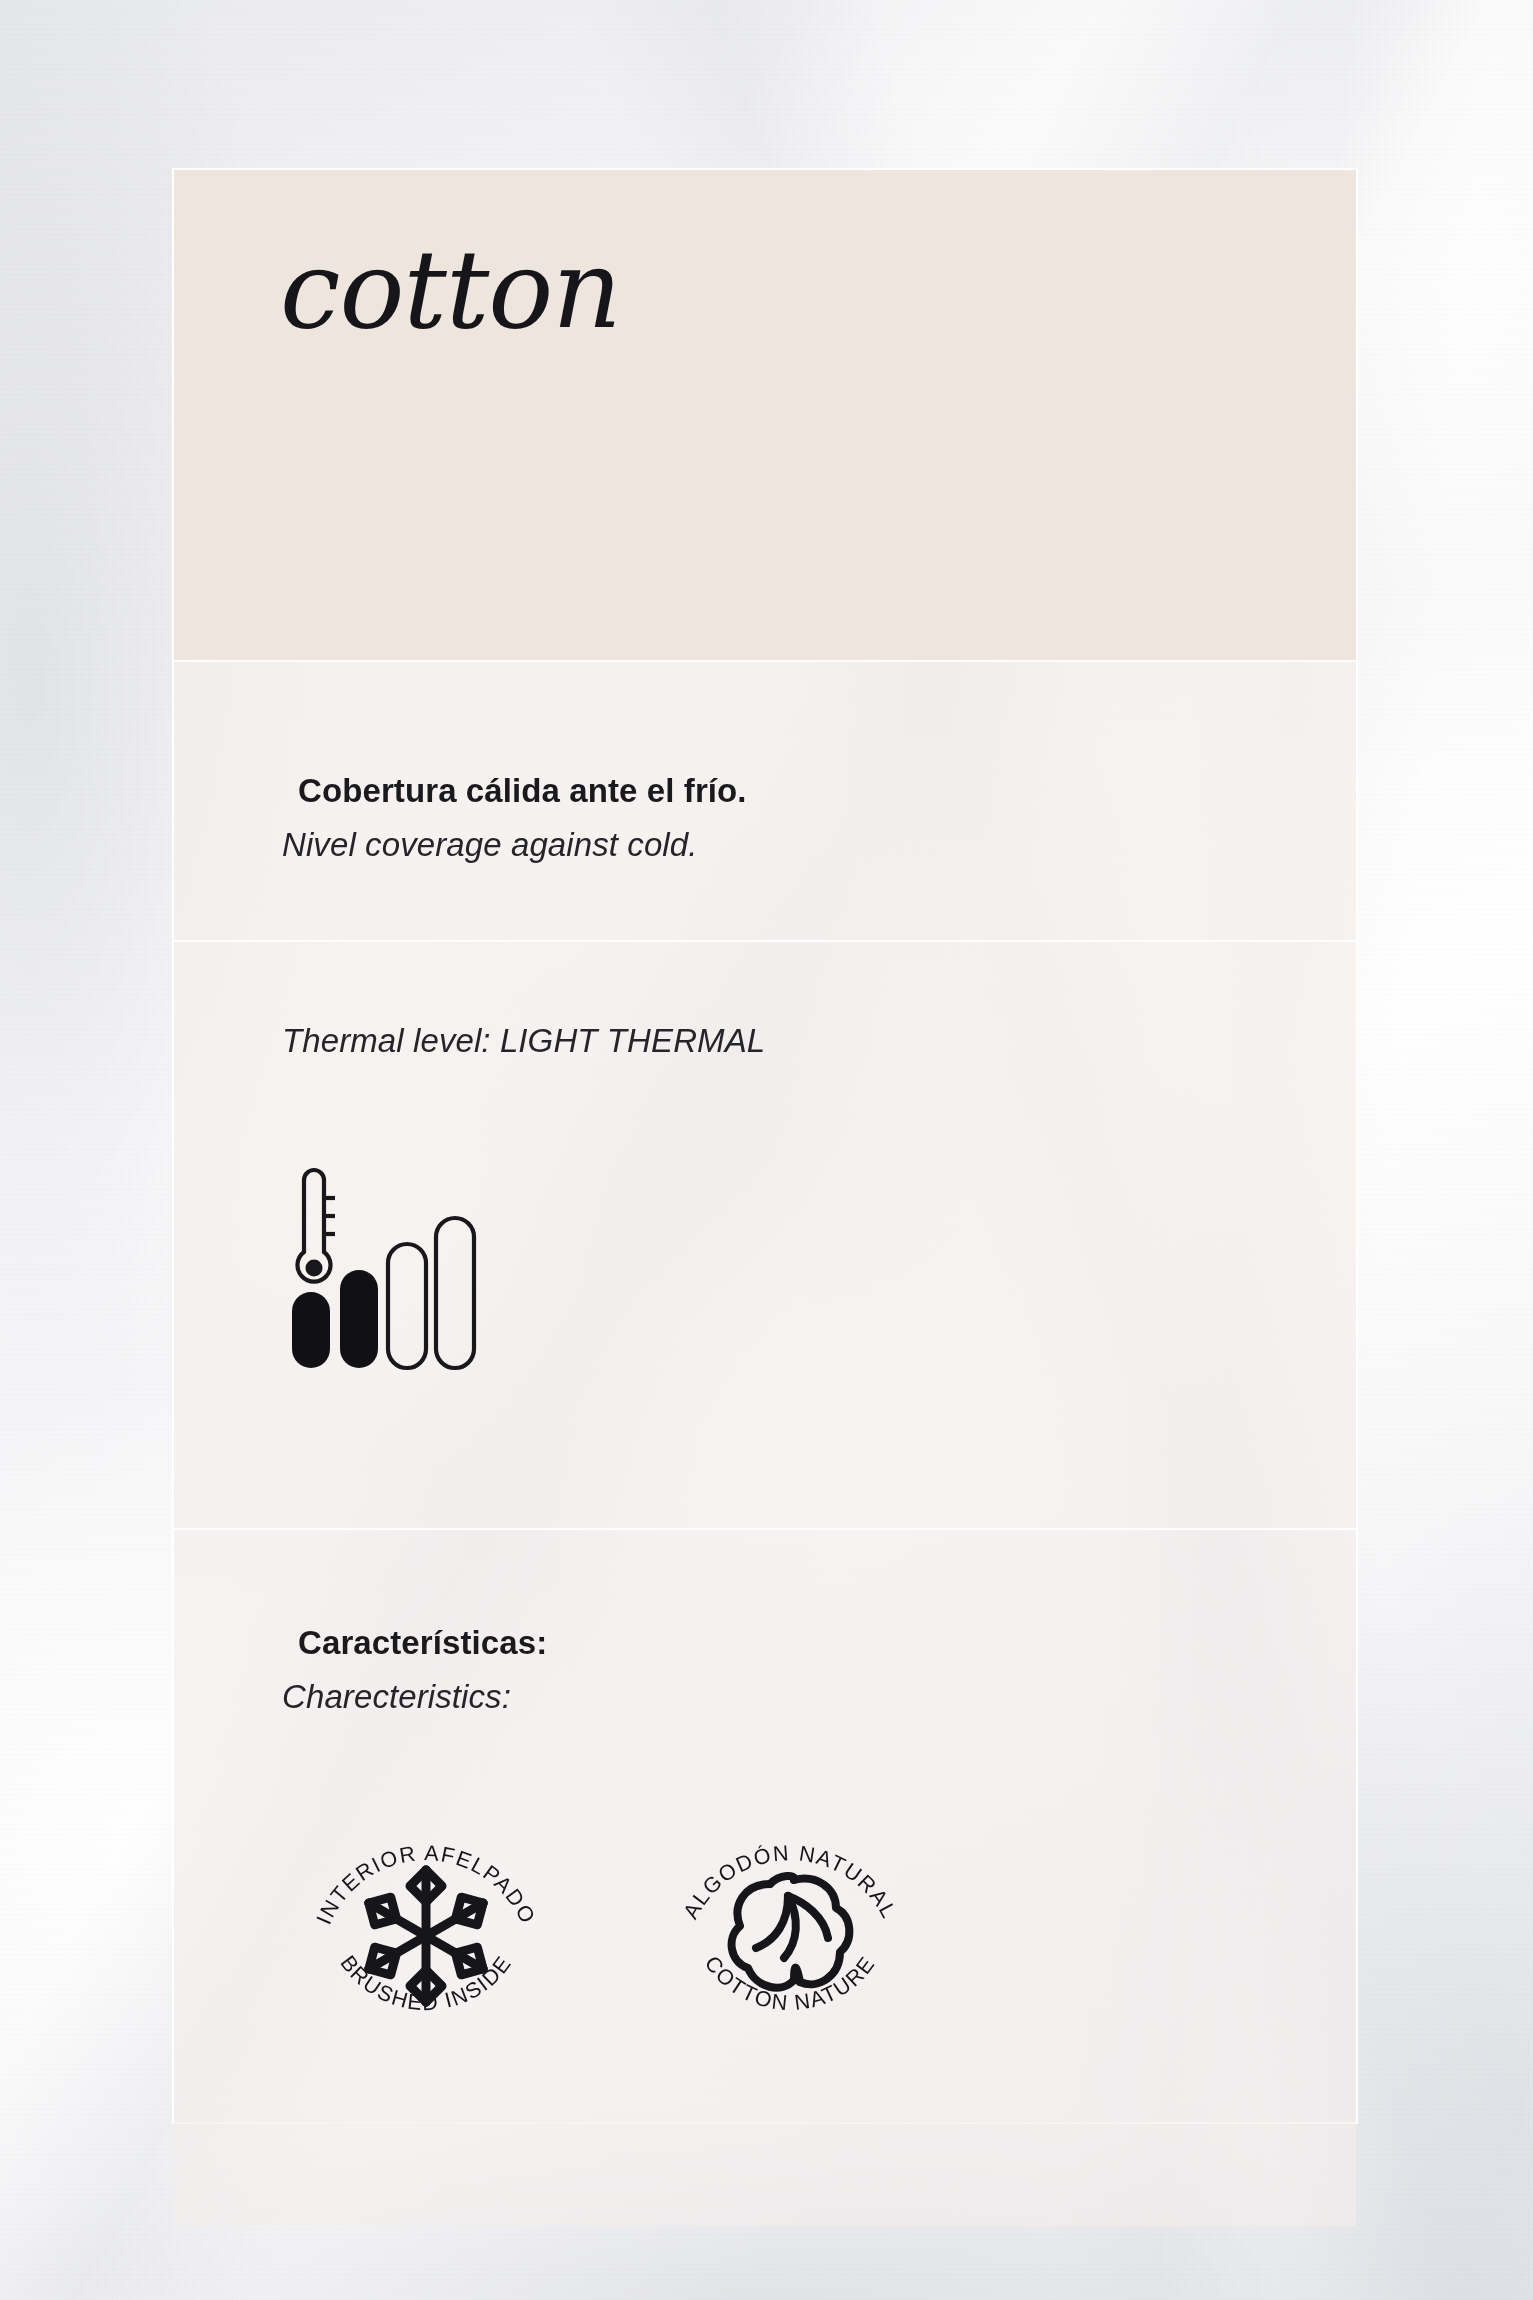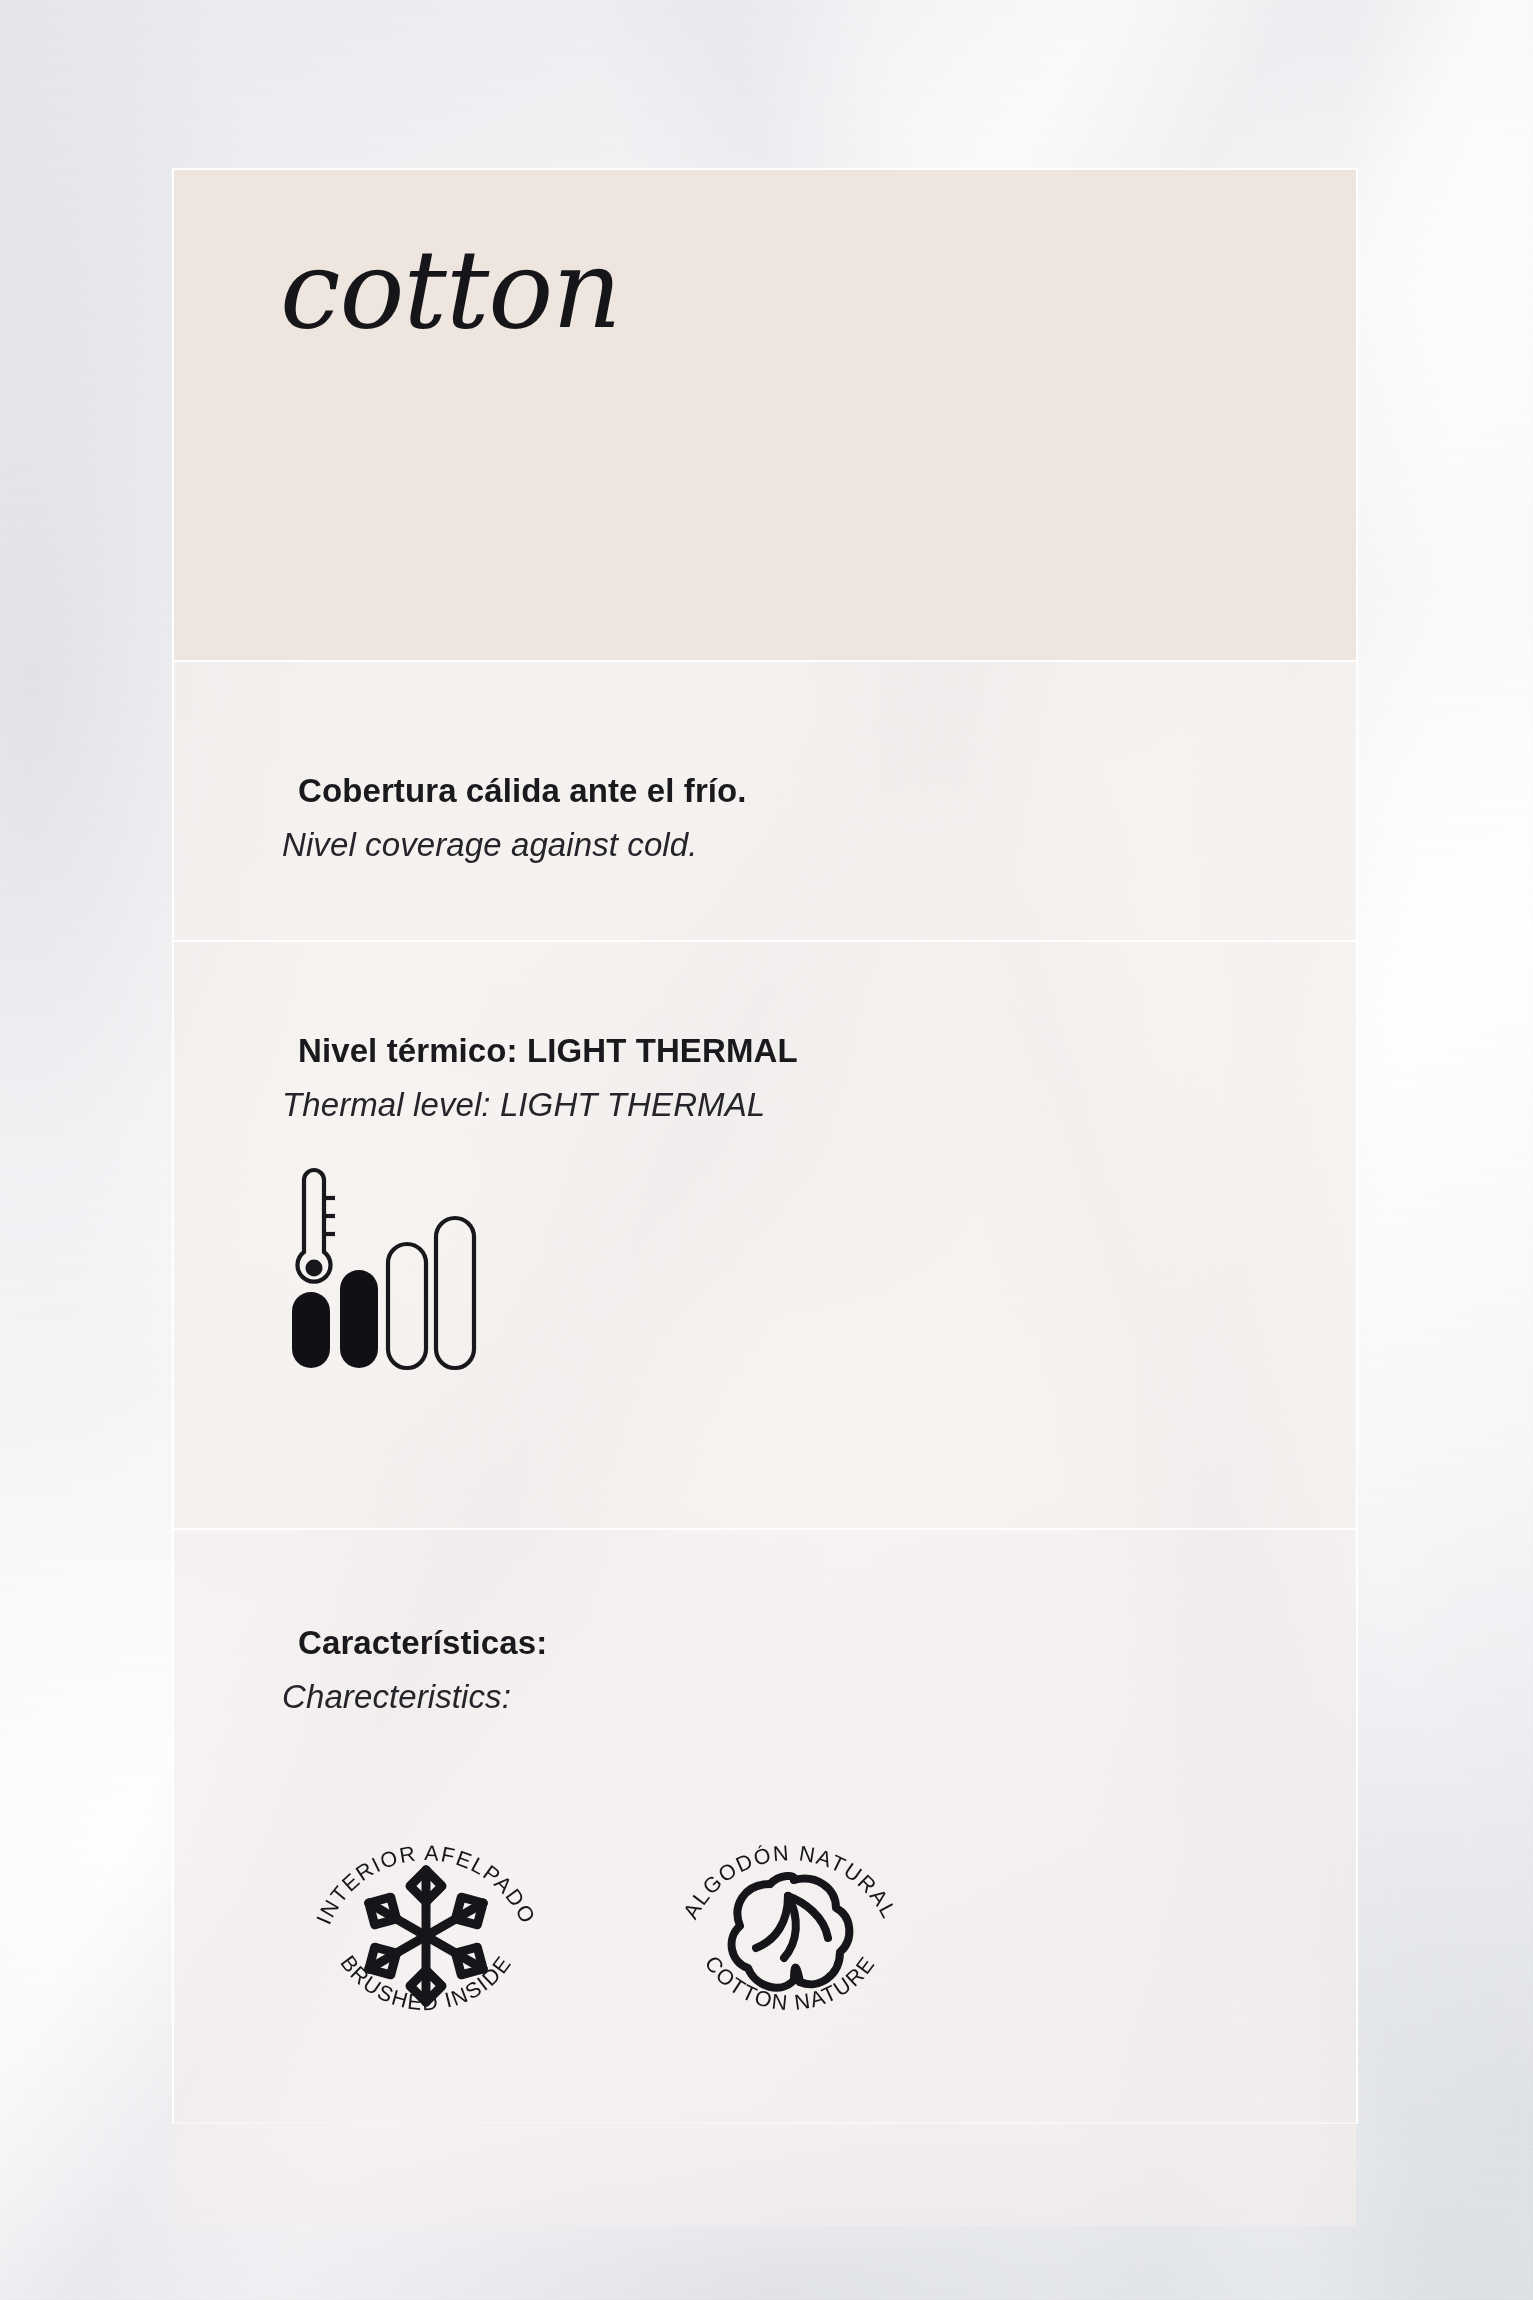--- a/index.html
+++ b/index.html
@@ -164,21 +164,20 @@
 
   <div class="panel" id="panel-coverage">
     <div class="txt-block" id="coverage-text">
       <p class="t-es">Cobertura cálida ante el frío.</p>
       <p class="t-en">Nivel coverage against cold.</p>
     </div>
   </div>
 
   <div class="panel" id="panel-thermal">
     <div class="txt-block" id="thermal-text">
-      <p class="t-es">Nivel térmico: LIGHT THERMAL</p>
       <p class="t-en">Thermal level: LIGHT THERMAL</p>
     </div>
 
     <div id="thermal-graphic">
       <svg viewBox="0 0 280 232" width="280" height="232" fill="none" xmlns="http://www.w3.org/2000/svg">
 
         <g stroke="#18181c" stroke-width="4.2" fill="none">
           <path d="M22 16 a10 10 0 0 1 20 0 V88 a16.5 16.5 0 1 1 -20 0 Z"></path>
           <circle cx="32" cy="104" r="8.5" fill="#18181c" stroke="none"></circle>
           <line x1="42" y1="34" x2="53" y2="34"></line>

